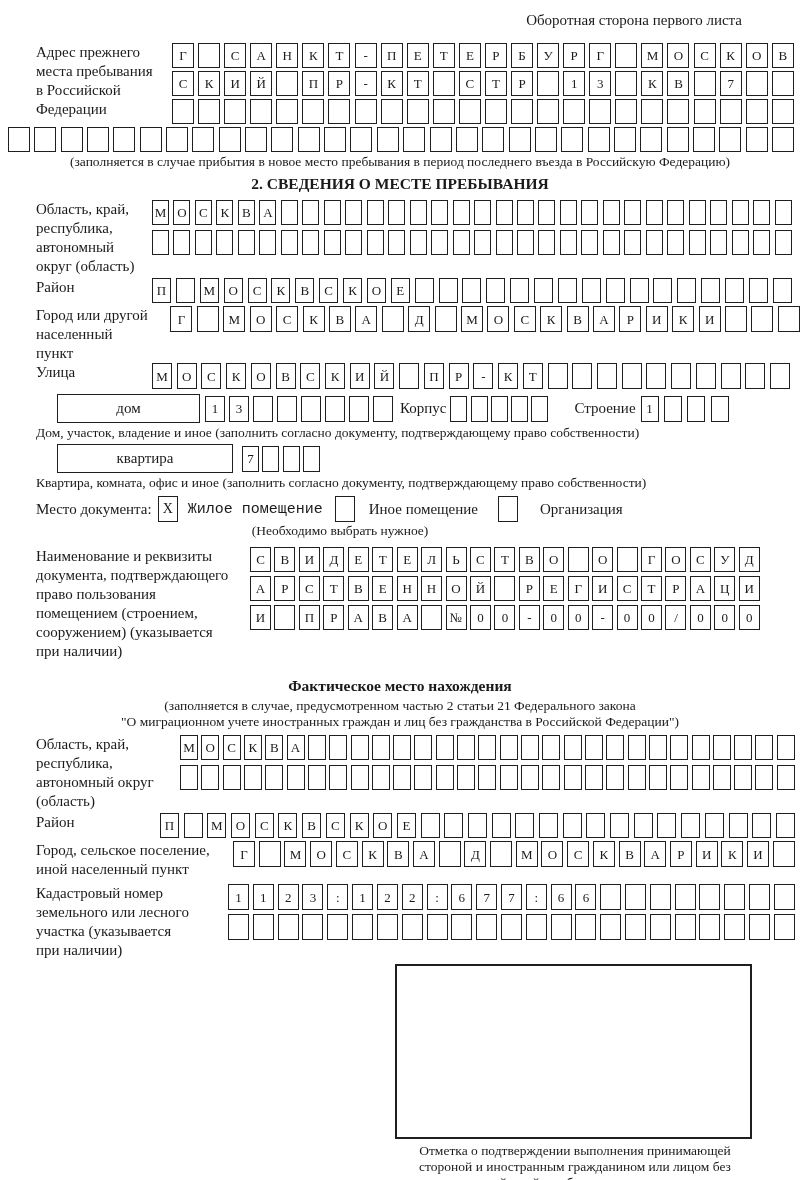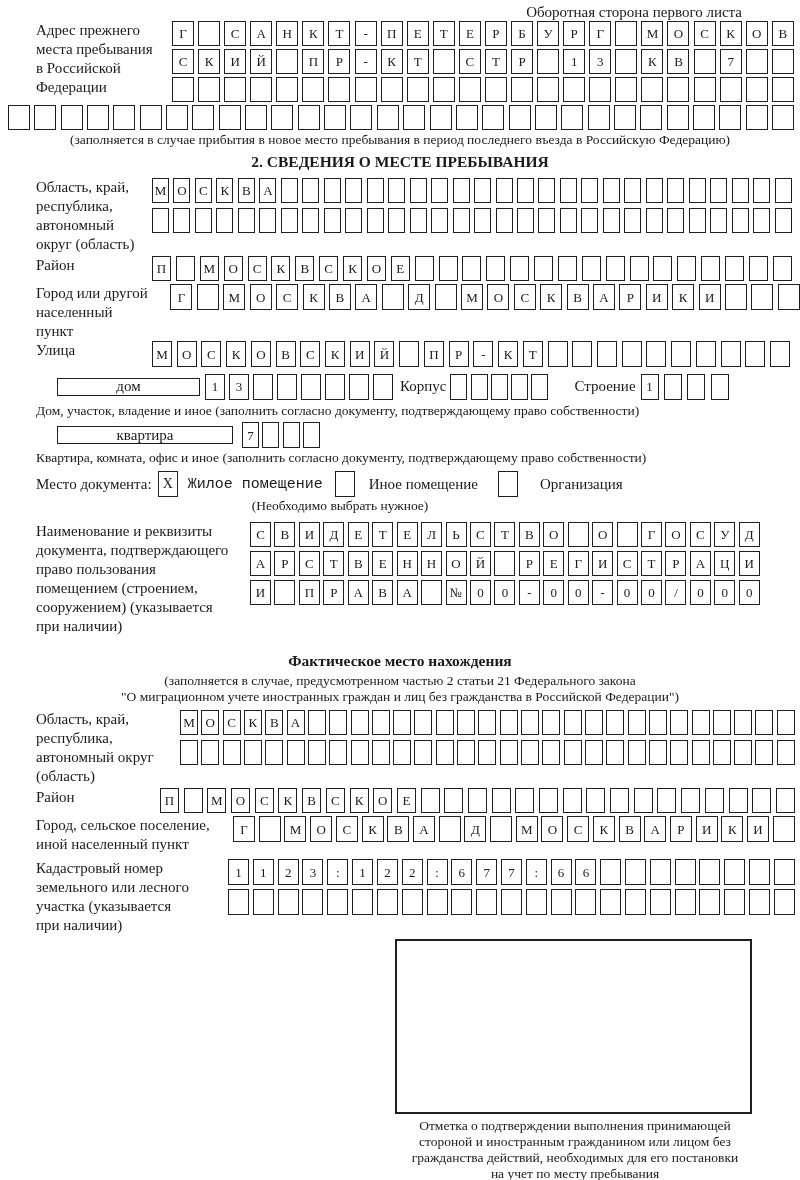--- a/index.html
+++ b/index.html
@@ -1,21 +1,21 @@
 <!DOCTYPE html>
 <html><head>
 <meta charset="utf-8">
 <style>
   html,body{margin:0;padding:0;background:#ffffff;}
   body{
     width:800px;height:1180px;overflow:hidden;
     font-family:"Liberation Serif","DejaVu Serif",serif;
     color:#1a1a1a;
   }
-  .page{position:relative;width:800px;height:1180px;padding-top:4px;box-sizing:border-box;}
+  .page{position:relative;width:800px;height:1180px;padding-top:12px;box-sizing:border-box;}
   .hdr{ text-align:right;margin-right:58px;font-size:15px;}
   .flexrow{display:flex;align-items:flex-start;}
   .lbl{font-size:15px;line-height:19px;white-space:pre-line;}
   .ml36{margin-left:36px;}
   .ml8{margin-left:8px;}
   .lw136{width:136px;}
   .lw116{width:116px;}
   .lw214{width:214px;}
   .lw144{width:144px;}
   .lw124{width:124px;}
@@ -41,21 +41,21 @@
   .cr-j{width:78px;}  .cr-j .cell{width:17px;height:26px;}
   .cr-k{width:510px;} .cr-k .cell{width:21px;height:25px;}
   .cr-l{width:615px;} .cr-l .cell{width:18px;height:25px;}
   .cr-m{width:635px;} .cr-m .cell{width:19px;height:25px;}
   .cr-n{width:562px;} .cr-n .cell{width:22px;height:26px;}
   .cr-o{width:567px;} .cr-o .cell{width:21px;height:26px;}
   .note{font-size:13.5px;line-height:16px;}
   .center{text-align:center;}
   .sect-title{font-size:15.5px;font-weight:bold;text-align:center;}
   .widebox{
-    box-sizing:border-box;border:1.9px solid #1f1f1f;height:18px;
+    box-sizing:border-box;border:1.9px solid #1f1f1f;height:29px;
     display:flex;align-items:center;justify-content:center;font-size:15px;
   }
   .inl-lbl{font-size:15px;line-height:29px;}
   .chk{
     box-sizing:border-box;border:1.8px solid #1f1f1f;width:20px;height:26px;
     display:flex;align-items:center;justify-content:center;font-size:14px;
   }
   .stay{display:flex;align-items:center;margin-left:36px;}
   .stay .t{font-size:15px;}
   .stamp{
@@ -65,21 +65,21 @@
   .stamp-cap{width:420px;margin-left:365px;text-align:center;font-size:13.5px;line-height:16px;white-space:pre-line;}
   .notes-pre{white-space:pre-line;}
 </style>
 </head>
 <body>
 
 <div class="page">
 
   <div class="hdr">Оборотная сторона первого листа</div>
 
-  <div class="flexrow" style="">
+  <div class="flexrow" style="margin-top:14px;">
     <div class="lbl lw136 ml36">Адрес прежнего
 места пребывания
 в Российской
 Федерации</div>
     <div class="col g3">
       <div class="cr cr-a">
           <span class="cell">Г</span>
           <span class="cell">&nbsp;</span>
           <span class="cell">С</span>
           <span class="cell">А</span>

